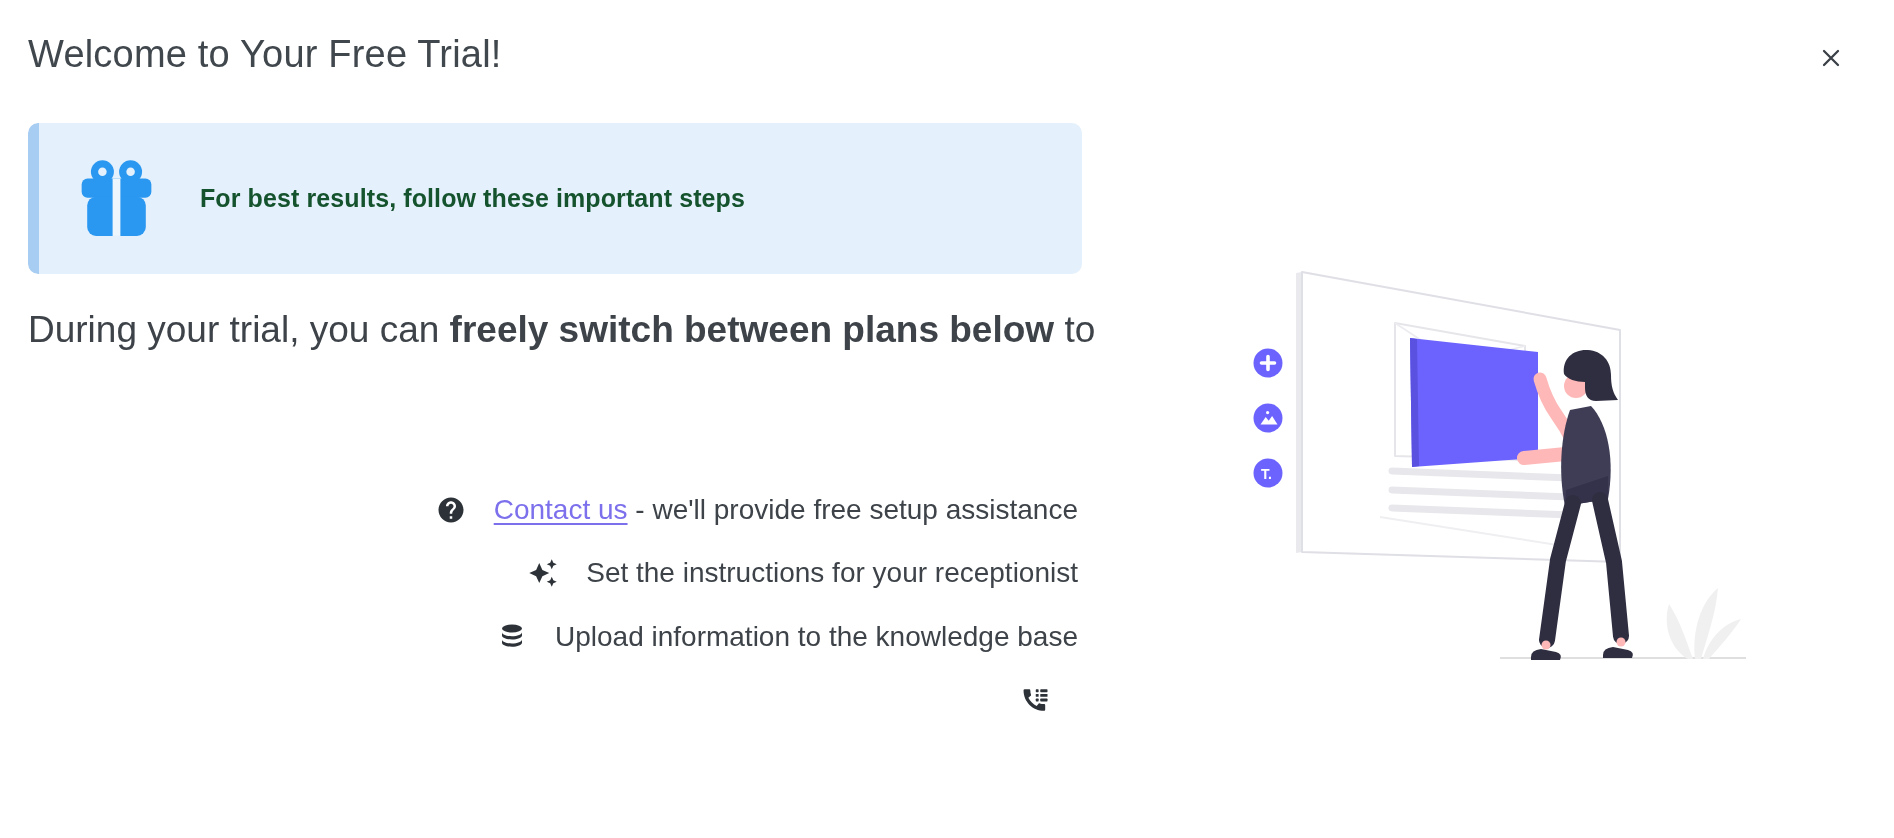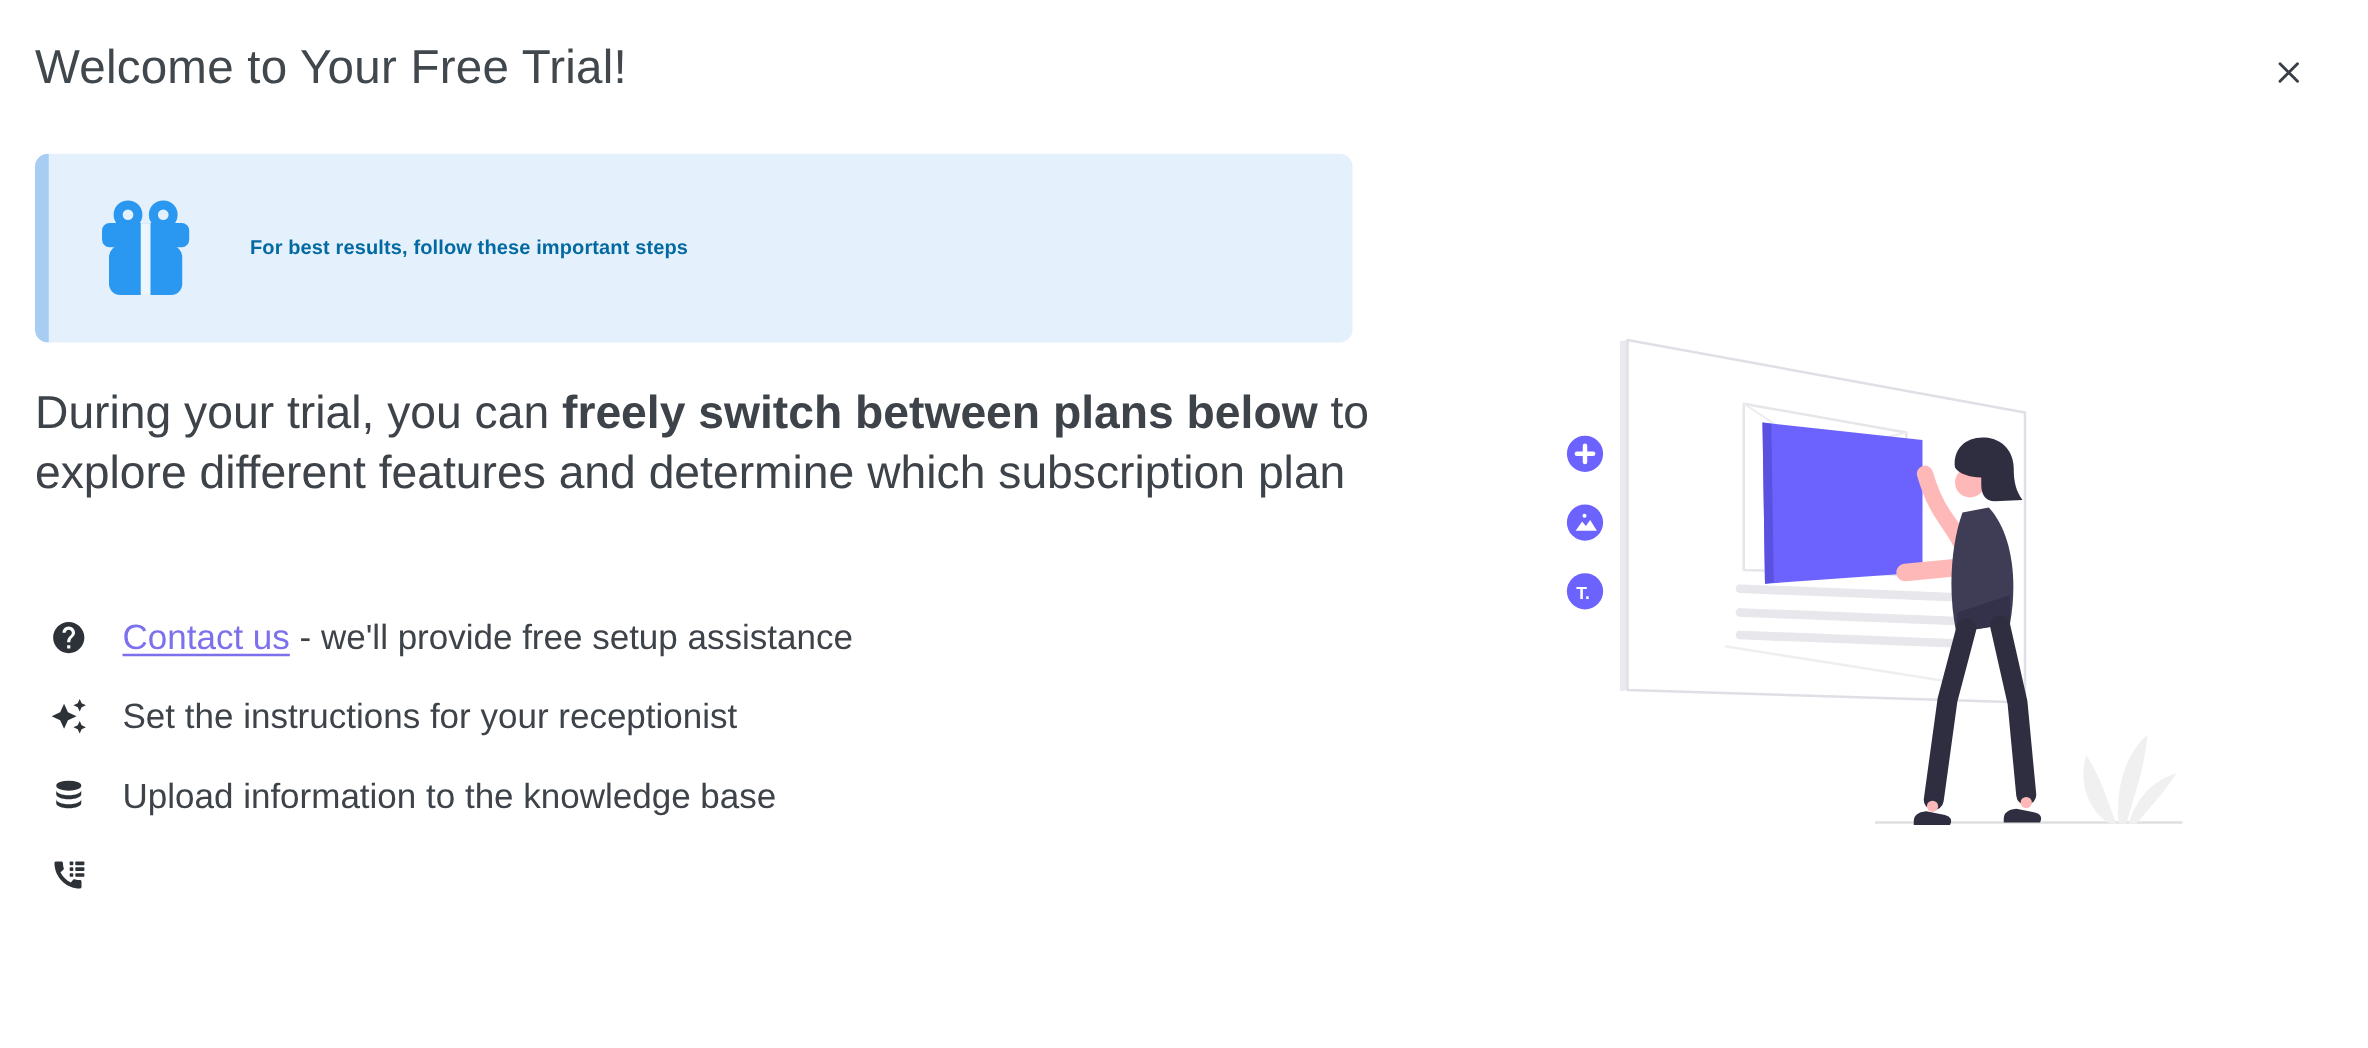--- a/index.html
+++ b/index.html
@@ -15,29 +15,29 @@
                align-items:center; justify-content:center; }
 
   .banner { position:absolute; left:28px; top:123px; width:1054px; height:151px;
             background:#e4f1fc; border-radius:10px; overflow:hidden;
             display:flex; align-items:center; }
   .banner-stripe { position:absolute; left:0; top:0; width:11px; height:100%;
                    background:#a8cdf2; border-radius:10px 0 0 10px; }
   .banner-gift { position:absolute; left:44px; top:31px; width:89px; height:92px; }
   .banner-text { position:absolute; left:172px; top:0; height:100%;
                  display:flex; align-items:center;
-                 font-size:16px; font-weight:700; color:#0369a1; letter-spacing:0.1px;text-align:right; }
+                 font-size:25px; font-weight:700; color:#14532d; letter-spacing:0.1px;text-align:right; }
 
   .intro { position:absolute; left:28px; top:306px; width:1100px;
            font-size:37px; color:#3d4349; }
   .intro .line { height:48px; line-height:48px; white-space:nowrap; }
   .intro b { font-weight:700; }
 
   .steps { position:absolute; left:28px; top:478px; list-style:none; width:1050px; }
-  .step { display:flex; align-items:center; height:63.5px; }
+  .step { display:flex; align-items:center; height:63.5px;justify-content:flex-end; }
   .step-icon { width:30px; height:30px; flex:0 0 30px; margin-left:12px; margin-right:28px;
                display:flex; align-items:center; justify-content:center; }
   .step-icon svg { width:30px; height:30px; fill:#2c3237; }
   .step-text { font-size:28px; color:#3d4349; }
   .step-link { color:#7c70ec; text-decoration:underline; text-underline-offset:4px; }
 
   .illustration { position:absolute; left:1240px; top:260px; width:560px; height:440px; }
 </style>
 </head>
 <body>
@@ -67,21 +67,20 @@
         <circle cx="8.2" cy="4.4" r="1.15" fill="#e4f1fc"></circle>
         <circle cx="15.8" cy="4.4" r="1.15" fill="#e4f1fc"></circle>
         <rect x="10.95" y="6.2" width="2.1" height="15.5" fill="#eef6fd"></rect>
       </svg>
     </span>
     <span class="banner-text">For best results, follow these important steps</span>
   </div>
 
   <div class="intro">
     <div class="line"><span>During your trial, you can </span><b>freely switch between plans below</b><span> to</span></div>
-    <div class="line">explore different features and determine which subscription plan</div>
   </div>
 
   <ul class="steps">
 
     <li class="step">
       <span class="step-icon">
         <svg viewBox="0 0 24 24">
             <path d="M12 2C6.48 2 2 6.48 2 12s4.48 10 10 10 10-4.48 10-10S17.52 2 12 2zm1 17h-2v-2h2v2zm2.07-7.75l-.9.92C13.45 12.9 13 13.5 13 15h-2v-.5c0-1.1.45-2.1 1.17-2.83l1.24-1.26c.37-.36.59-.86.59-1.41 0-1.1-.9-2-2-2s-2 .9-2 2H8c0-2.21 1.79-4 4-4s4 1.79 4 4c0 .88-.36 1.68-.93 2.25z"></path>
           </svg>
       </span>

